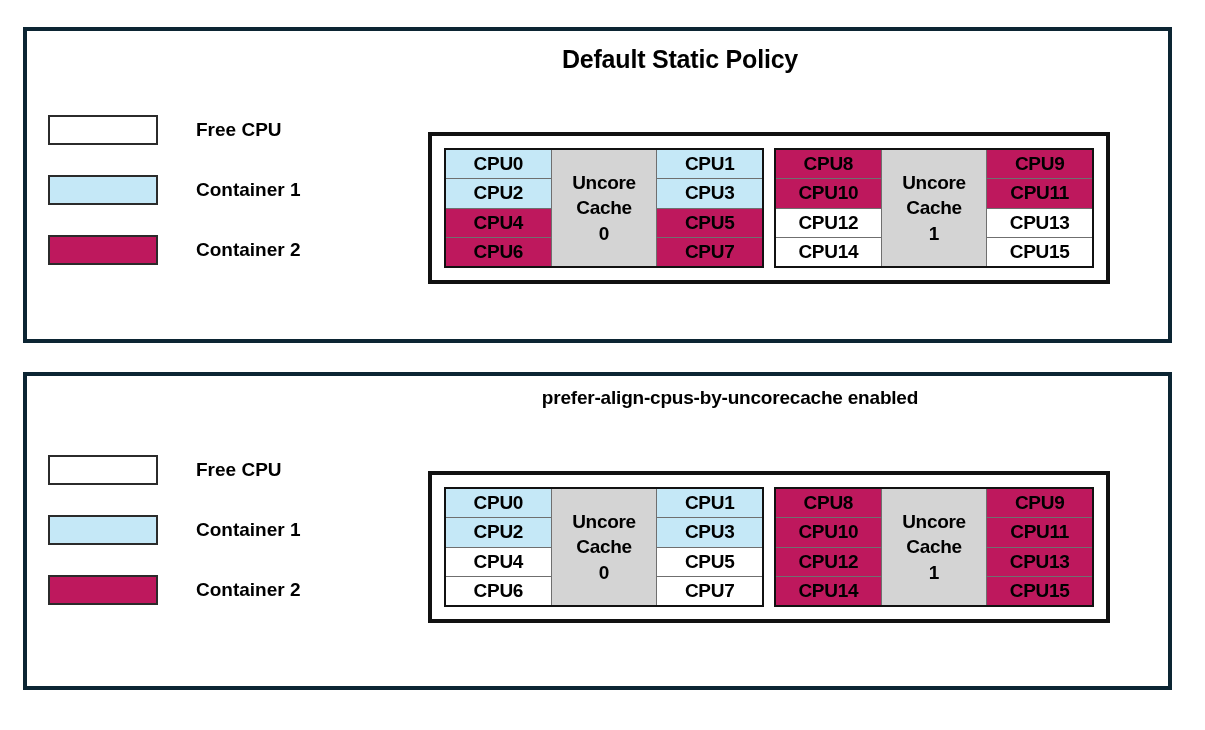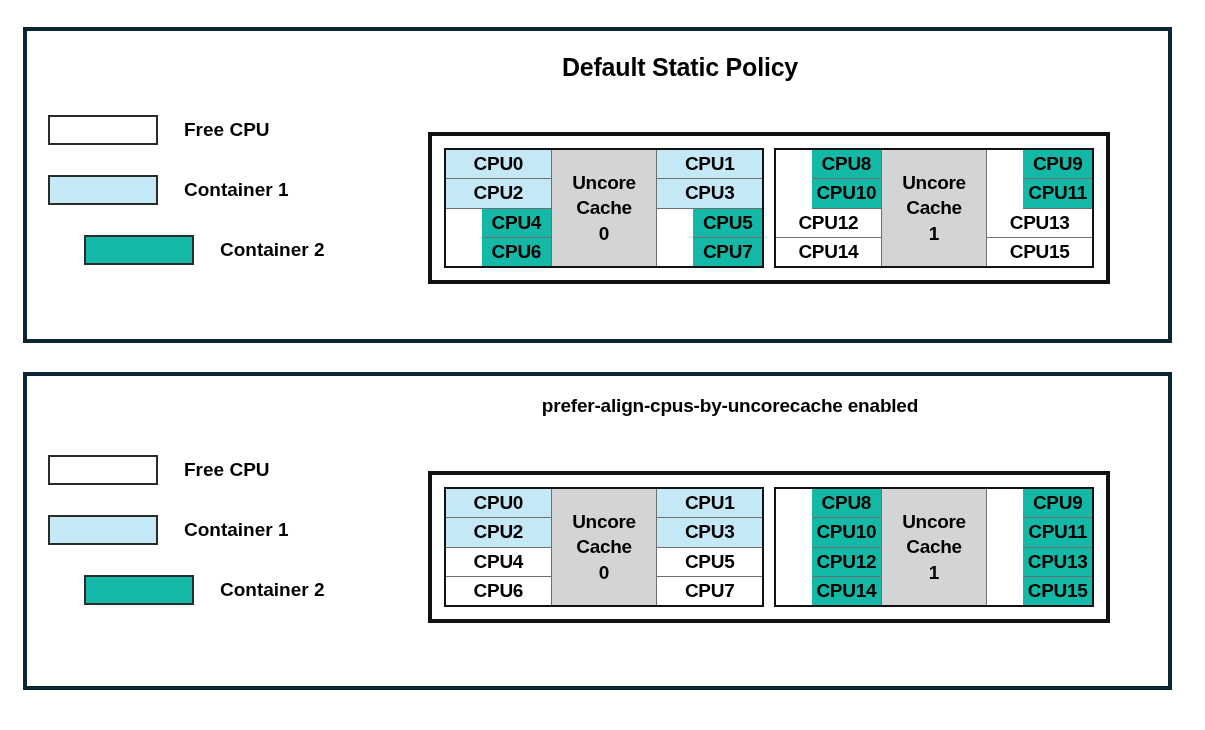--- a/index.html
+++ b/index.html
@@ -24,21 +24,20 @@
   #panel-bottom{ top:372px; height:318px; } 
 
   
   .panel-title{
     position:absolute;
     text-align:center;
     font-weight:bold;
     color:#000000;
     white-space:nowrap;
     letter-spacing:-0.2px;
-    margin-top:8px;
   }
   #title-top{
     top:45px; left:400px; width:560px;
     font-size:25px;
   }
   #title-bottom{
     top:387px; left:380px; width:700px;
     font-size:19px;
   }
 
@@ -48,20 +47,21 @@
     left:48px;
     width:330px;
   }
   #legend-top{ top:100px; }
   #legend-bottom{ top:440px; }
 
   .legend-row{
     display:flex;
     align-items:center;
     height:60px;
+    gap:12px;
   }
   .legend-swatch{
     width:110px;
     height:30px;
     border:2.5px solid #2b2b2b;
     box-sizing:border-box;
     flex:0 0 auto;
   }
   .legend-label{
     margin-left:26px;
@@ -127,21 +127,21 @@
     font-size:19px;
     font-weight:bold;
     color:#000000;
     line-height:1.35;
     letter-spacing:-0.3px;
   }
 
   
   .fill-free{ background:#ffffff; }
   .fill-c1{ background:#c5e8f7; }
-  .fill-c2{ background:#14b8a6;margin-left:36px; }
+  .fill-c2{ background:#be185d; }
 </style>
 </head>
 <body>
 
 <div class="panel" id="panel-top"></div>
 
 <div class="panel-title" id="title-top">Default Static Policy</div>
 
 <div class="legend" id="legend-top">
   <div class="legend-row">

